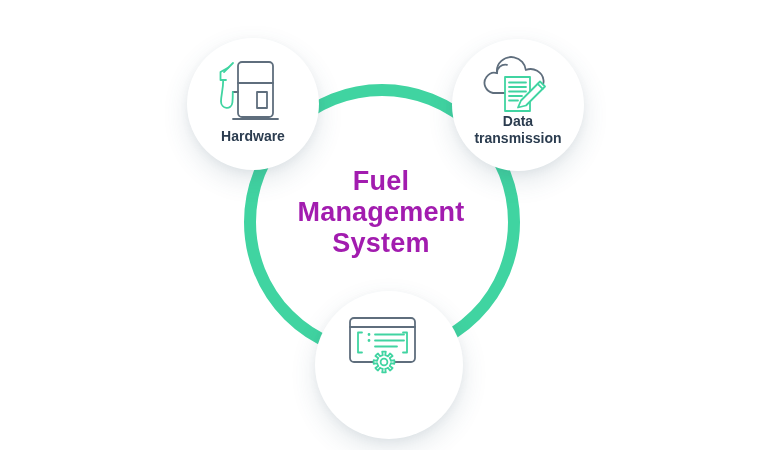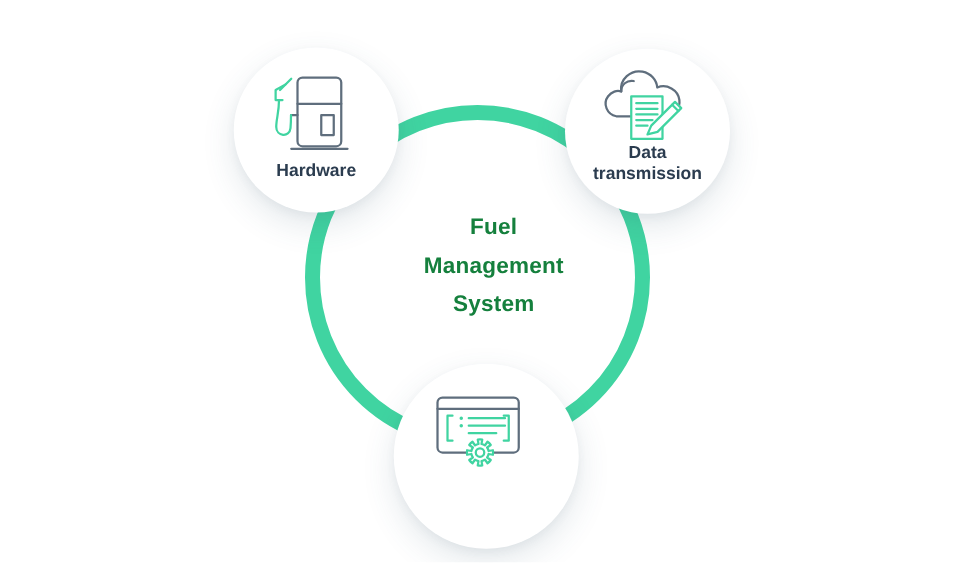--- a/index.html
+++ b/index.html
@@ -14,26 +14,26 @@
     position:absolute;
     left:244px;top:84px;
     width:276px;height:276px;
     box-sizing:border-box;
     border:12px solid #40d4a1;
     border-radius:50%;
     z-index:1;
   }
   .title{
     position:absolute;
-    left:280px;top:166px;width:230px;
+    left:266px;top:166px;width:230px;
     z-index:2;
     text-align:center;
-    font-size:18px;line-height:31px;
+    font-size:27px;line-height:31px;
     font-weight:700;
-    color:#15803d;
+    color:#a21caf;
     white-space:pre-line;
     letter-spacing:0.2px;
   }
   .node{
     position:absolute;
     background:#ffffff;
     border-radius:50%;
     box-shadow:0 10px 26px rgba(60,90,110,0.14), 0 3px 8px rgba(60,90,110,0.06);
     z-index:2;
   }

